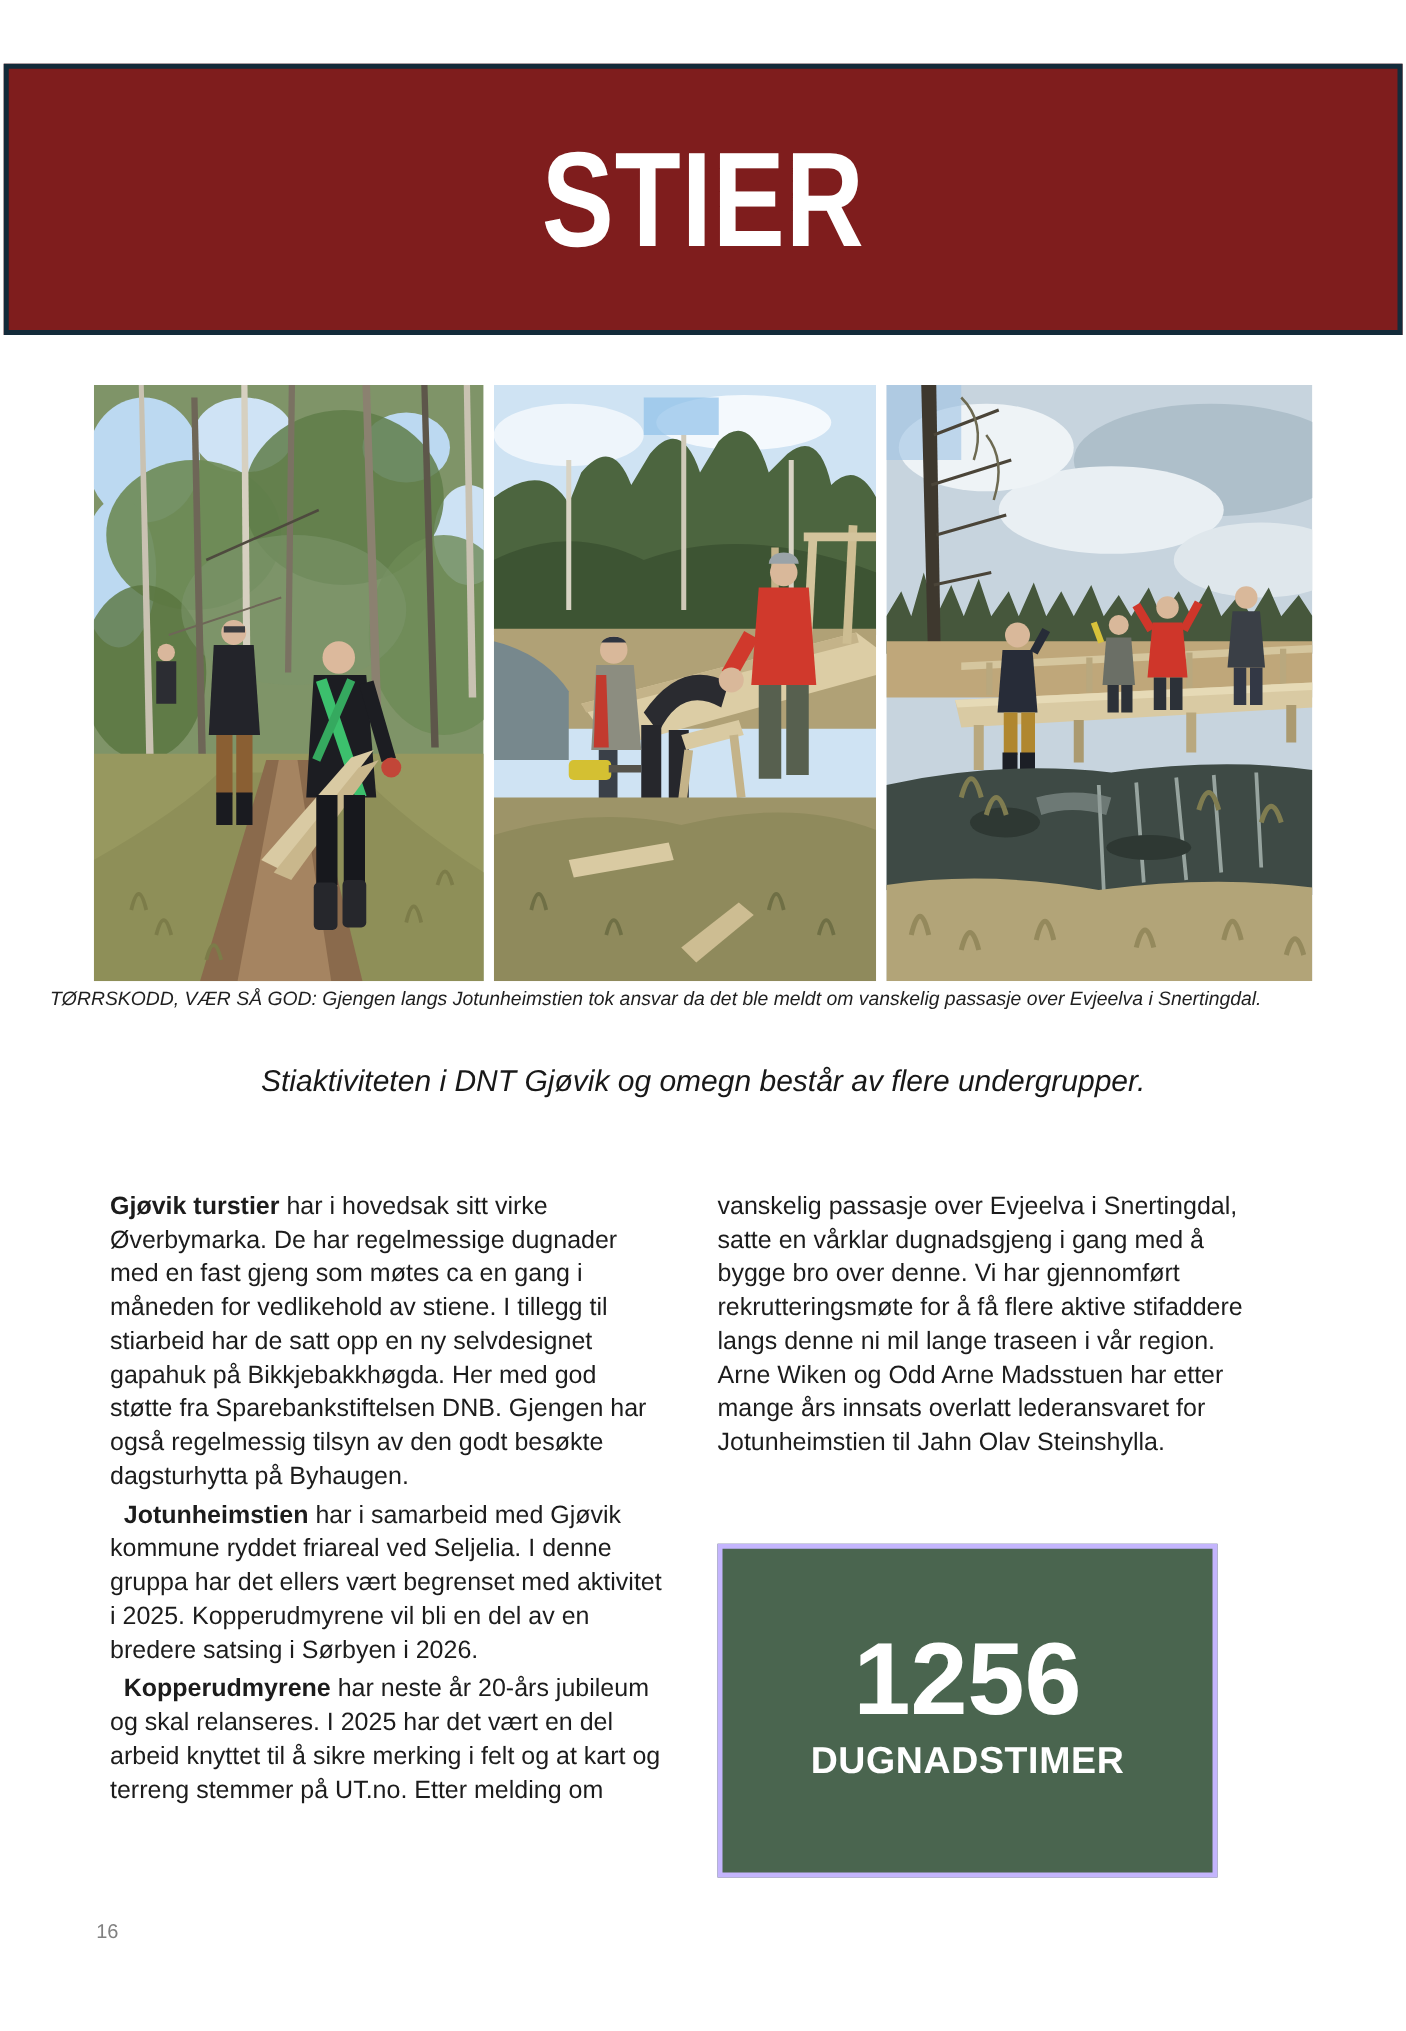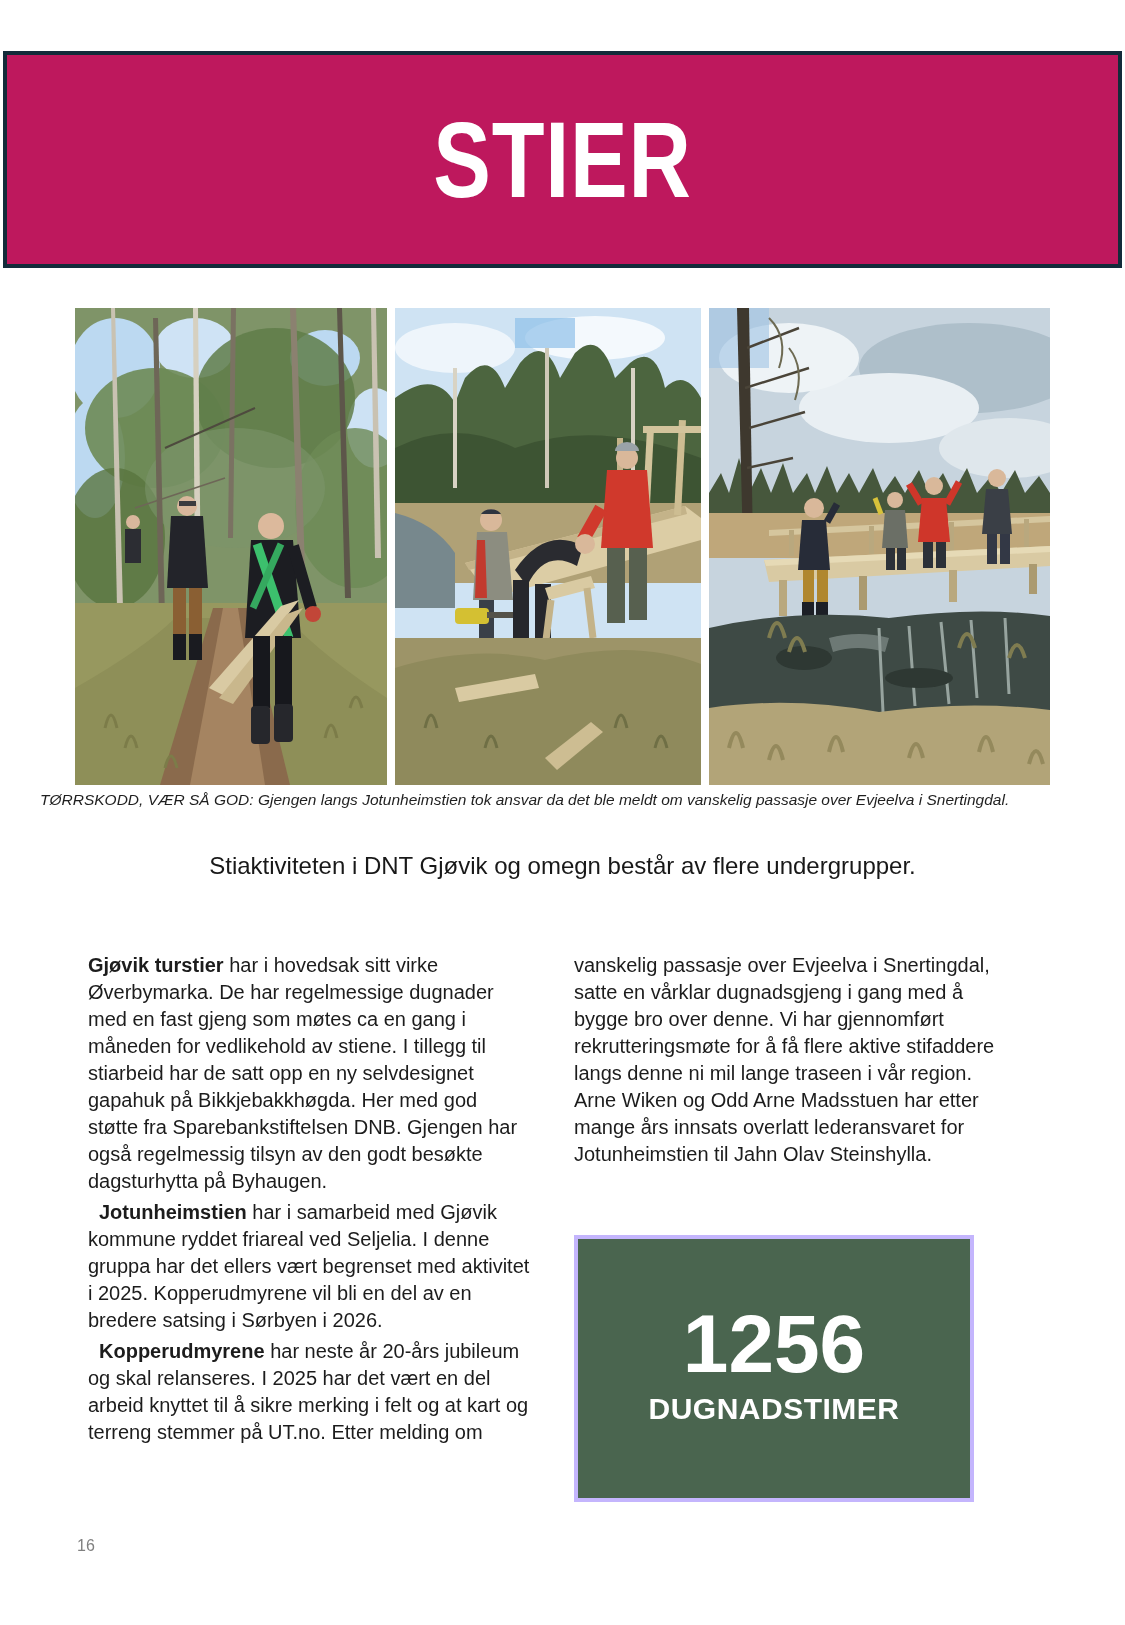--- a/index.html
+++ b/index.html
@@ -7,21 +7,21 @@
     position:relative;
     width:1125px;height:1625px;
     background:#ffffff;
     font-family:"Liberation Sans","DejaVu Sans",sans-serif;
     color:#1c1c1c;
     overflow:hidden;
   }
   
   .band{
     position:absolute;left:3px;right:3px;top:51px;height:209px;
-    background:#be185d;border:4px solid #132B3A;
+    background:#7f1d1d;border:4px solid #132B3A;
     display:flex;align-items:center;justify-content:center;
   }
   .band-title{
     color:#ffffff;font-weight:700;font-size:108px;line-height:1;
     transform:scaleX(0.8);letter-spacing:1px;
   }
   
   .photo-row{
     position:absolute;left:75px;top:308px;width:975px;height:477px;
     display:flex;gap:8px;
@@ -32,21 +32,21 @@
   .photo.p2{width:306px;}
   .photo.p3{width:341px;}
   .caption{
     position:absolute;left:40px;top:791px;width:1045px;
     text-align:left;font-style:italic;font-size:15.5px;color:#1f1f1f;
     white-space:nowrap;
   }
   
   .intro{
     position:absolute;left:0;top:849px;width:1125px;
-    text-align:center;font-size:24px;line-height:34px;color:#181818;
+    text-align:center;font-style:italic;font-size:24px;line-height:34px;color:#181818;
   }
   
   .columns{
     position:absolute;left:84px;top:948px;width:966px;
     display:flex;gap:34px;
   }
   .col{width:452px;font-size:20px;line-height:27px;}
   .col p{margin:4px;}
   .col p.indent{text-indent:11px;}
   .col b{font-weight:700;}

